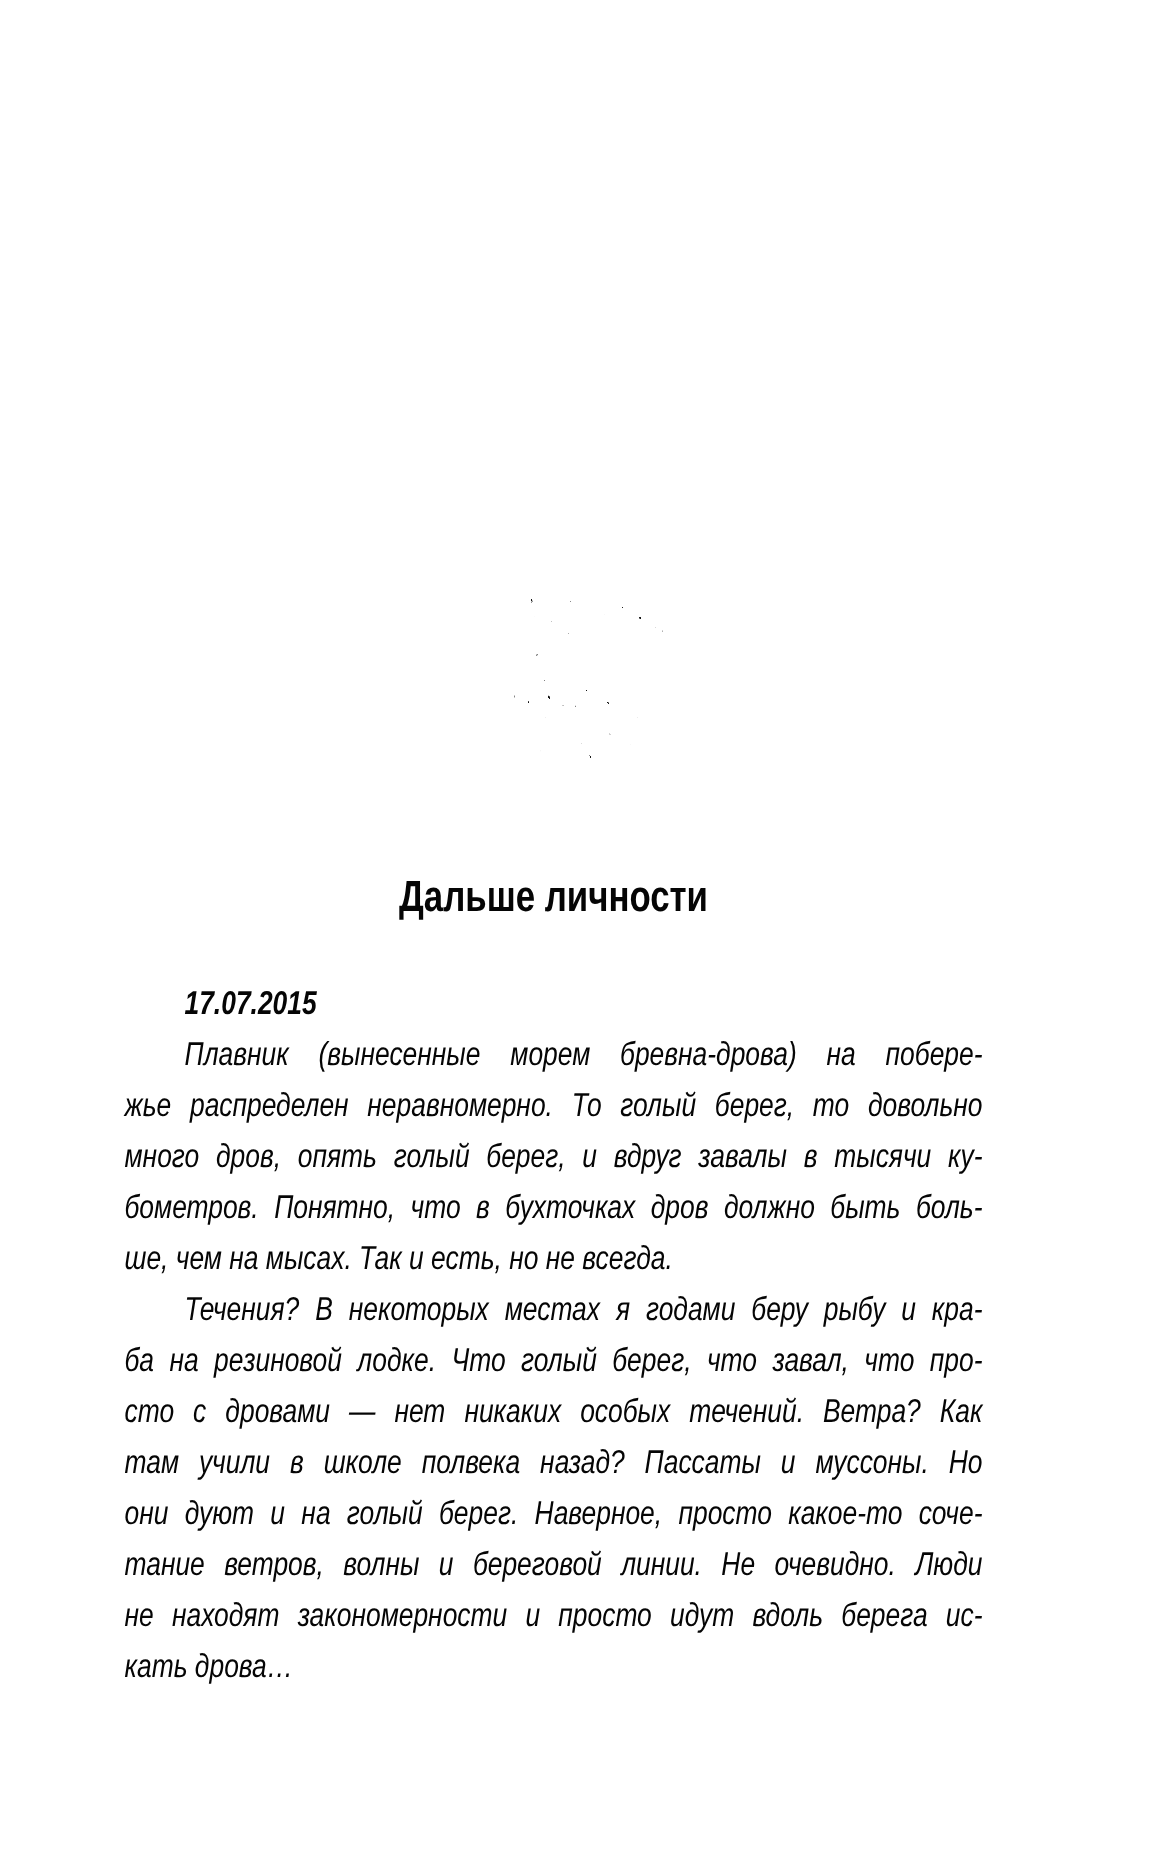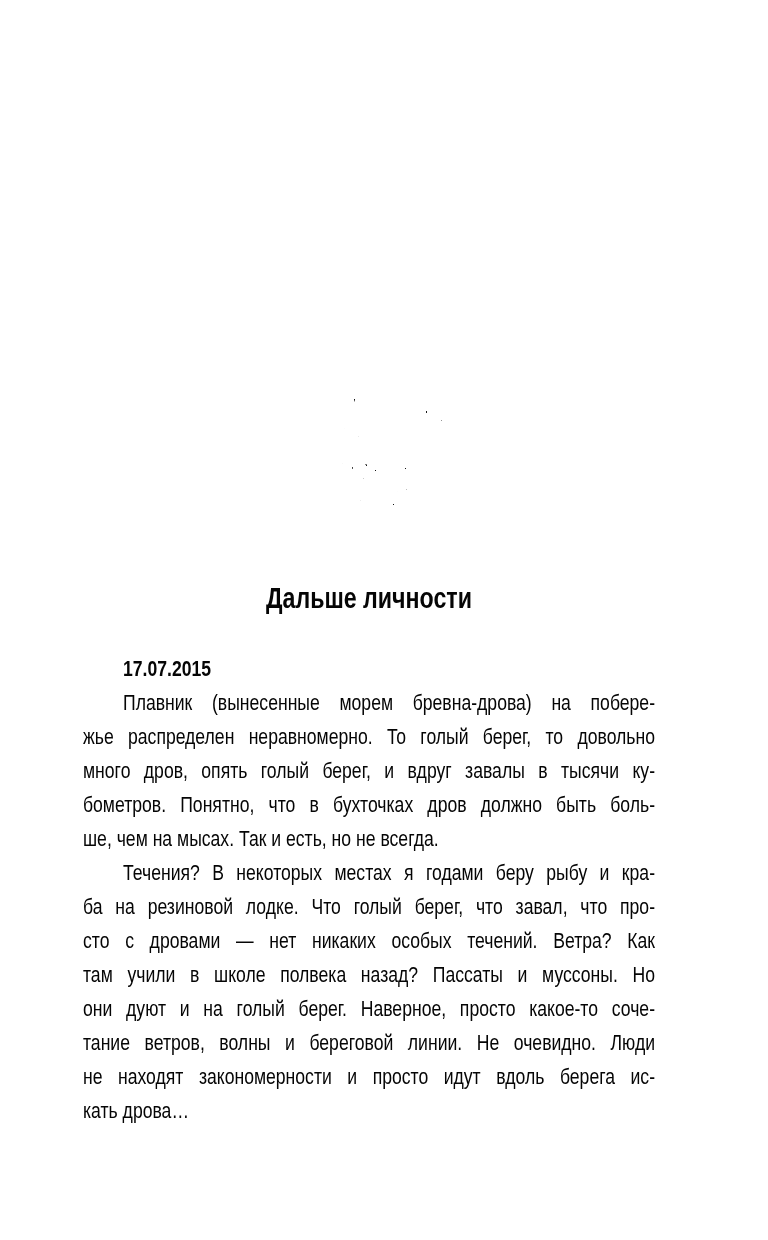--- a/index.html
+++ b/index.html
@@ -40,20 +40,21 @@
     font-weight: bold;
     line-height: 34px;
     letter-spacing: 0px;
     white-space: nowrap;
   }
   .content {
     position: absolute;
     top: 652px;
     left: 83px;
     width: 572px;
+    font-style: italic;
   }
   .content-inner {
     width: 715px;
     transform: scaleX(0.8);
     transform-origin: 0 0;
     font-size: 22px;
     line-height: 34px;
   }
   .entry-date {
     font-weight: bold;

